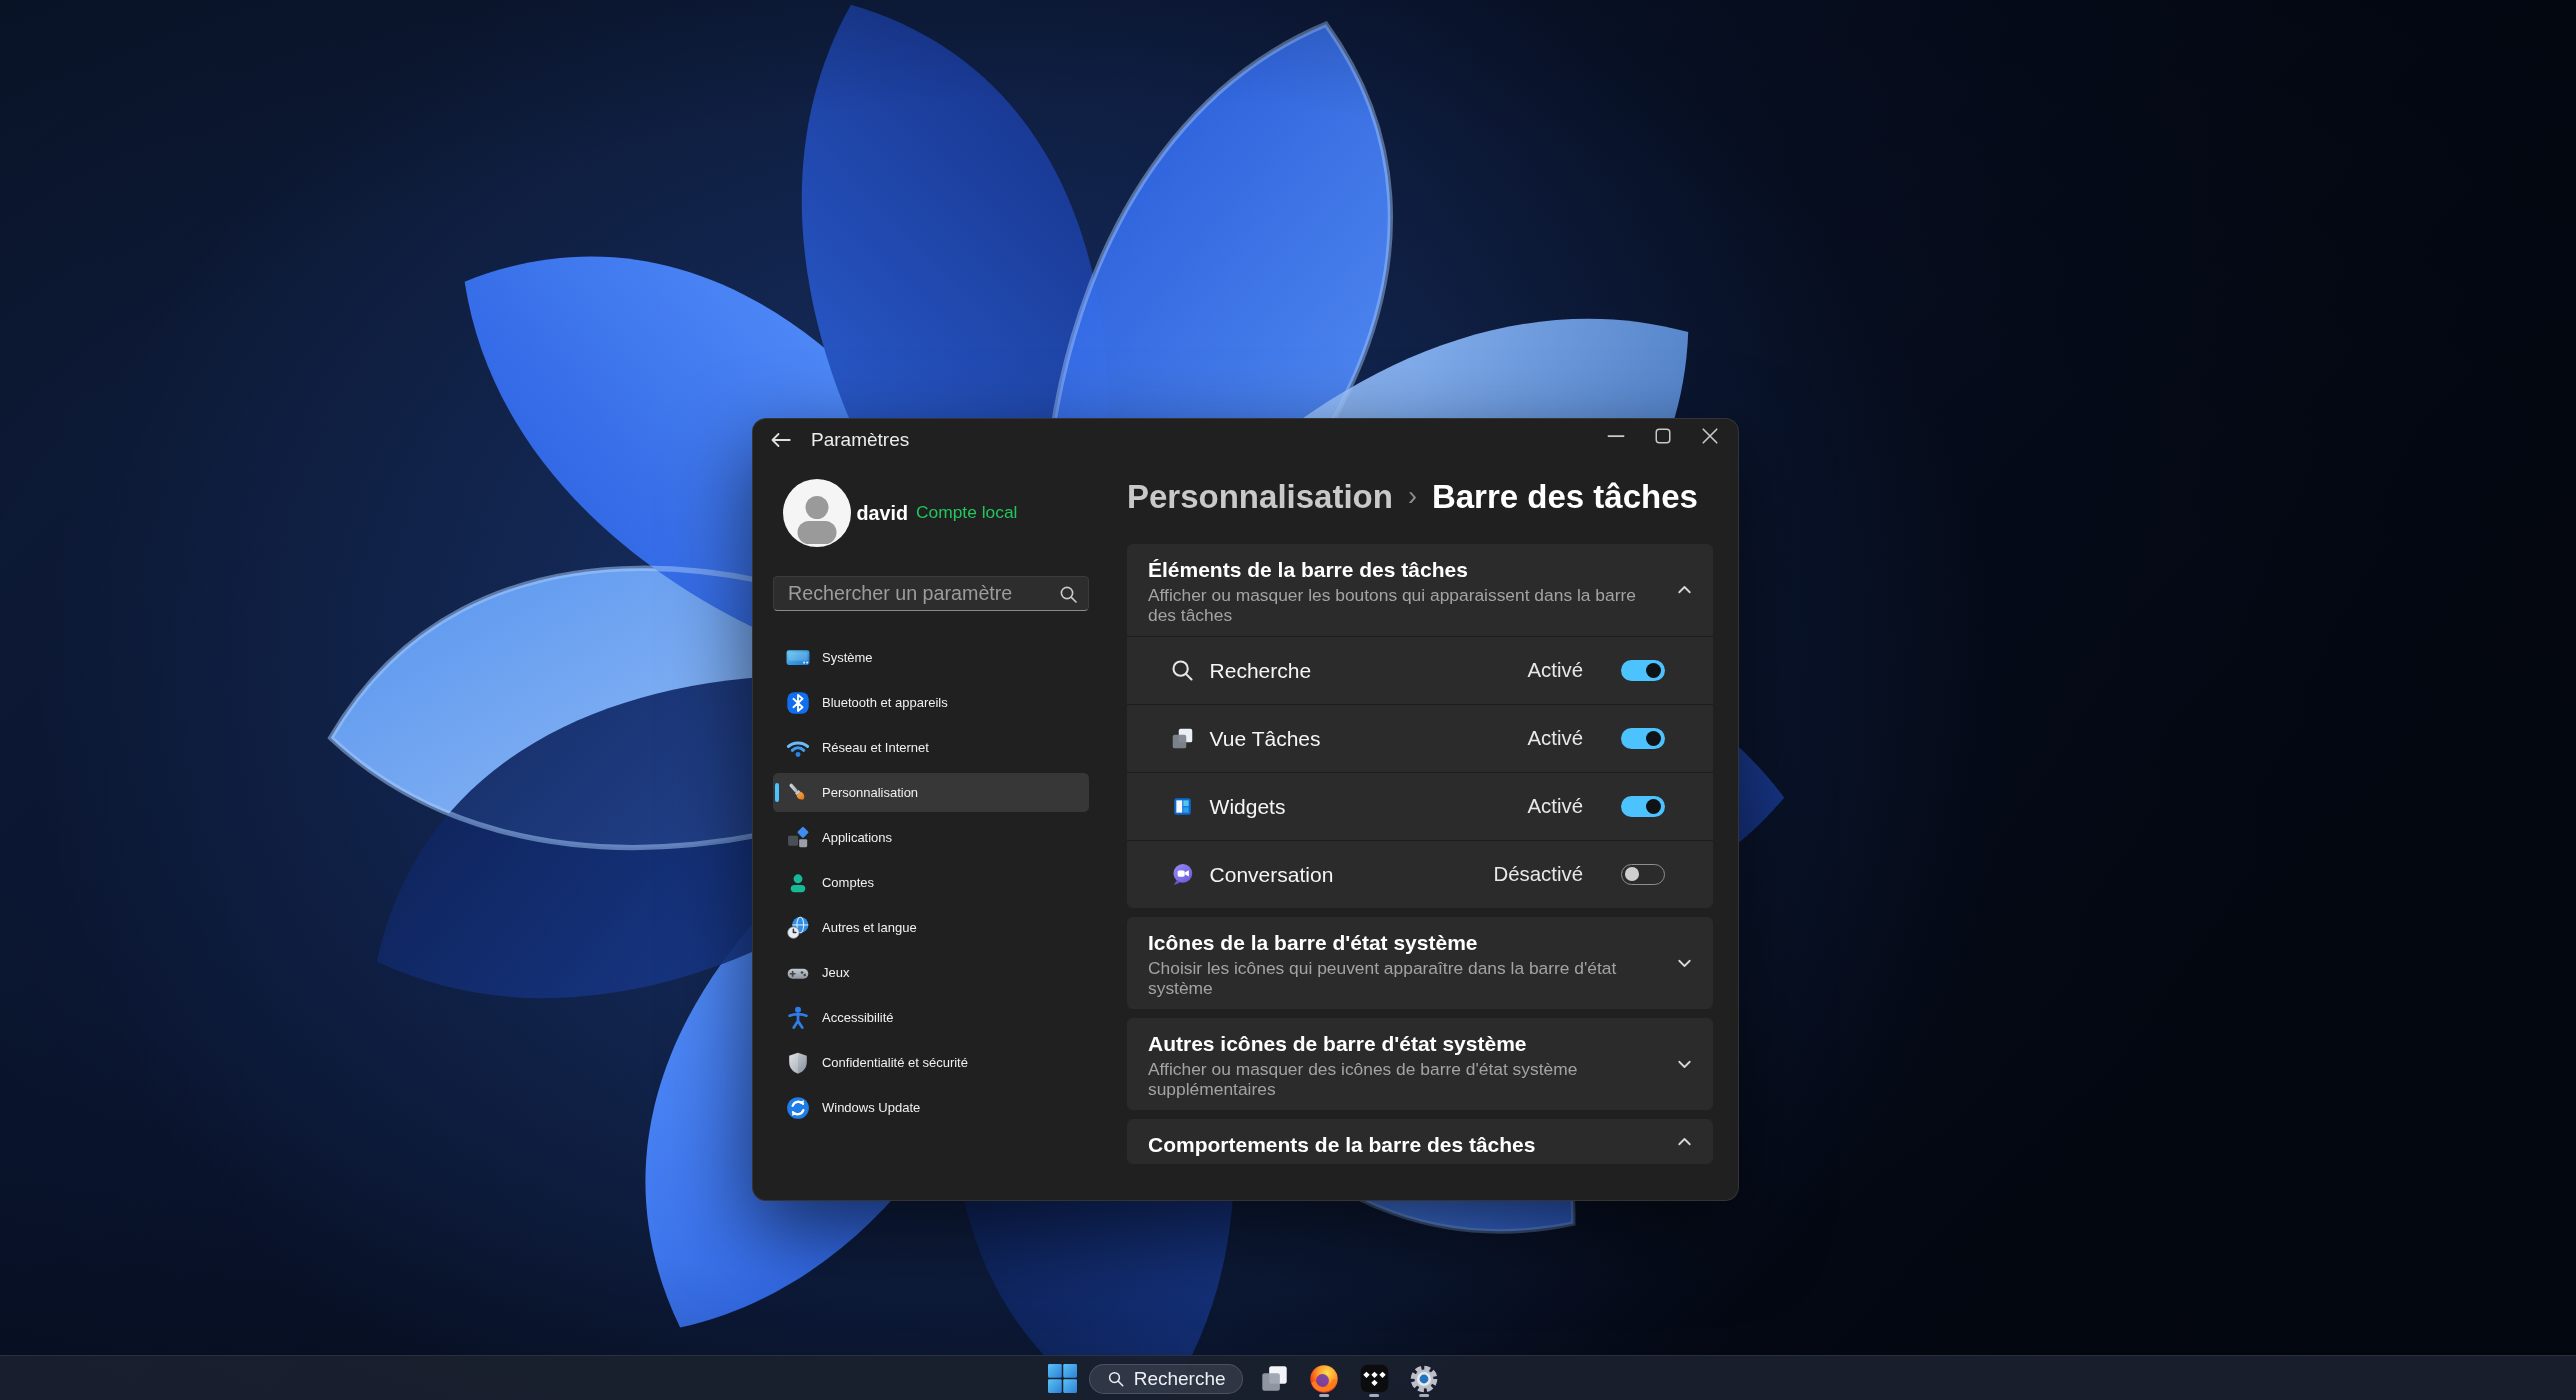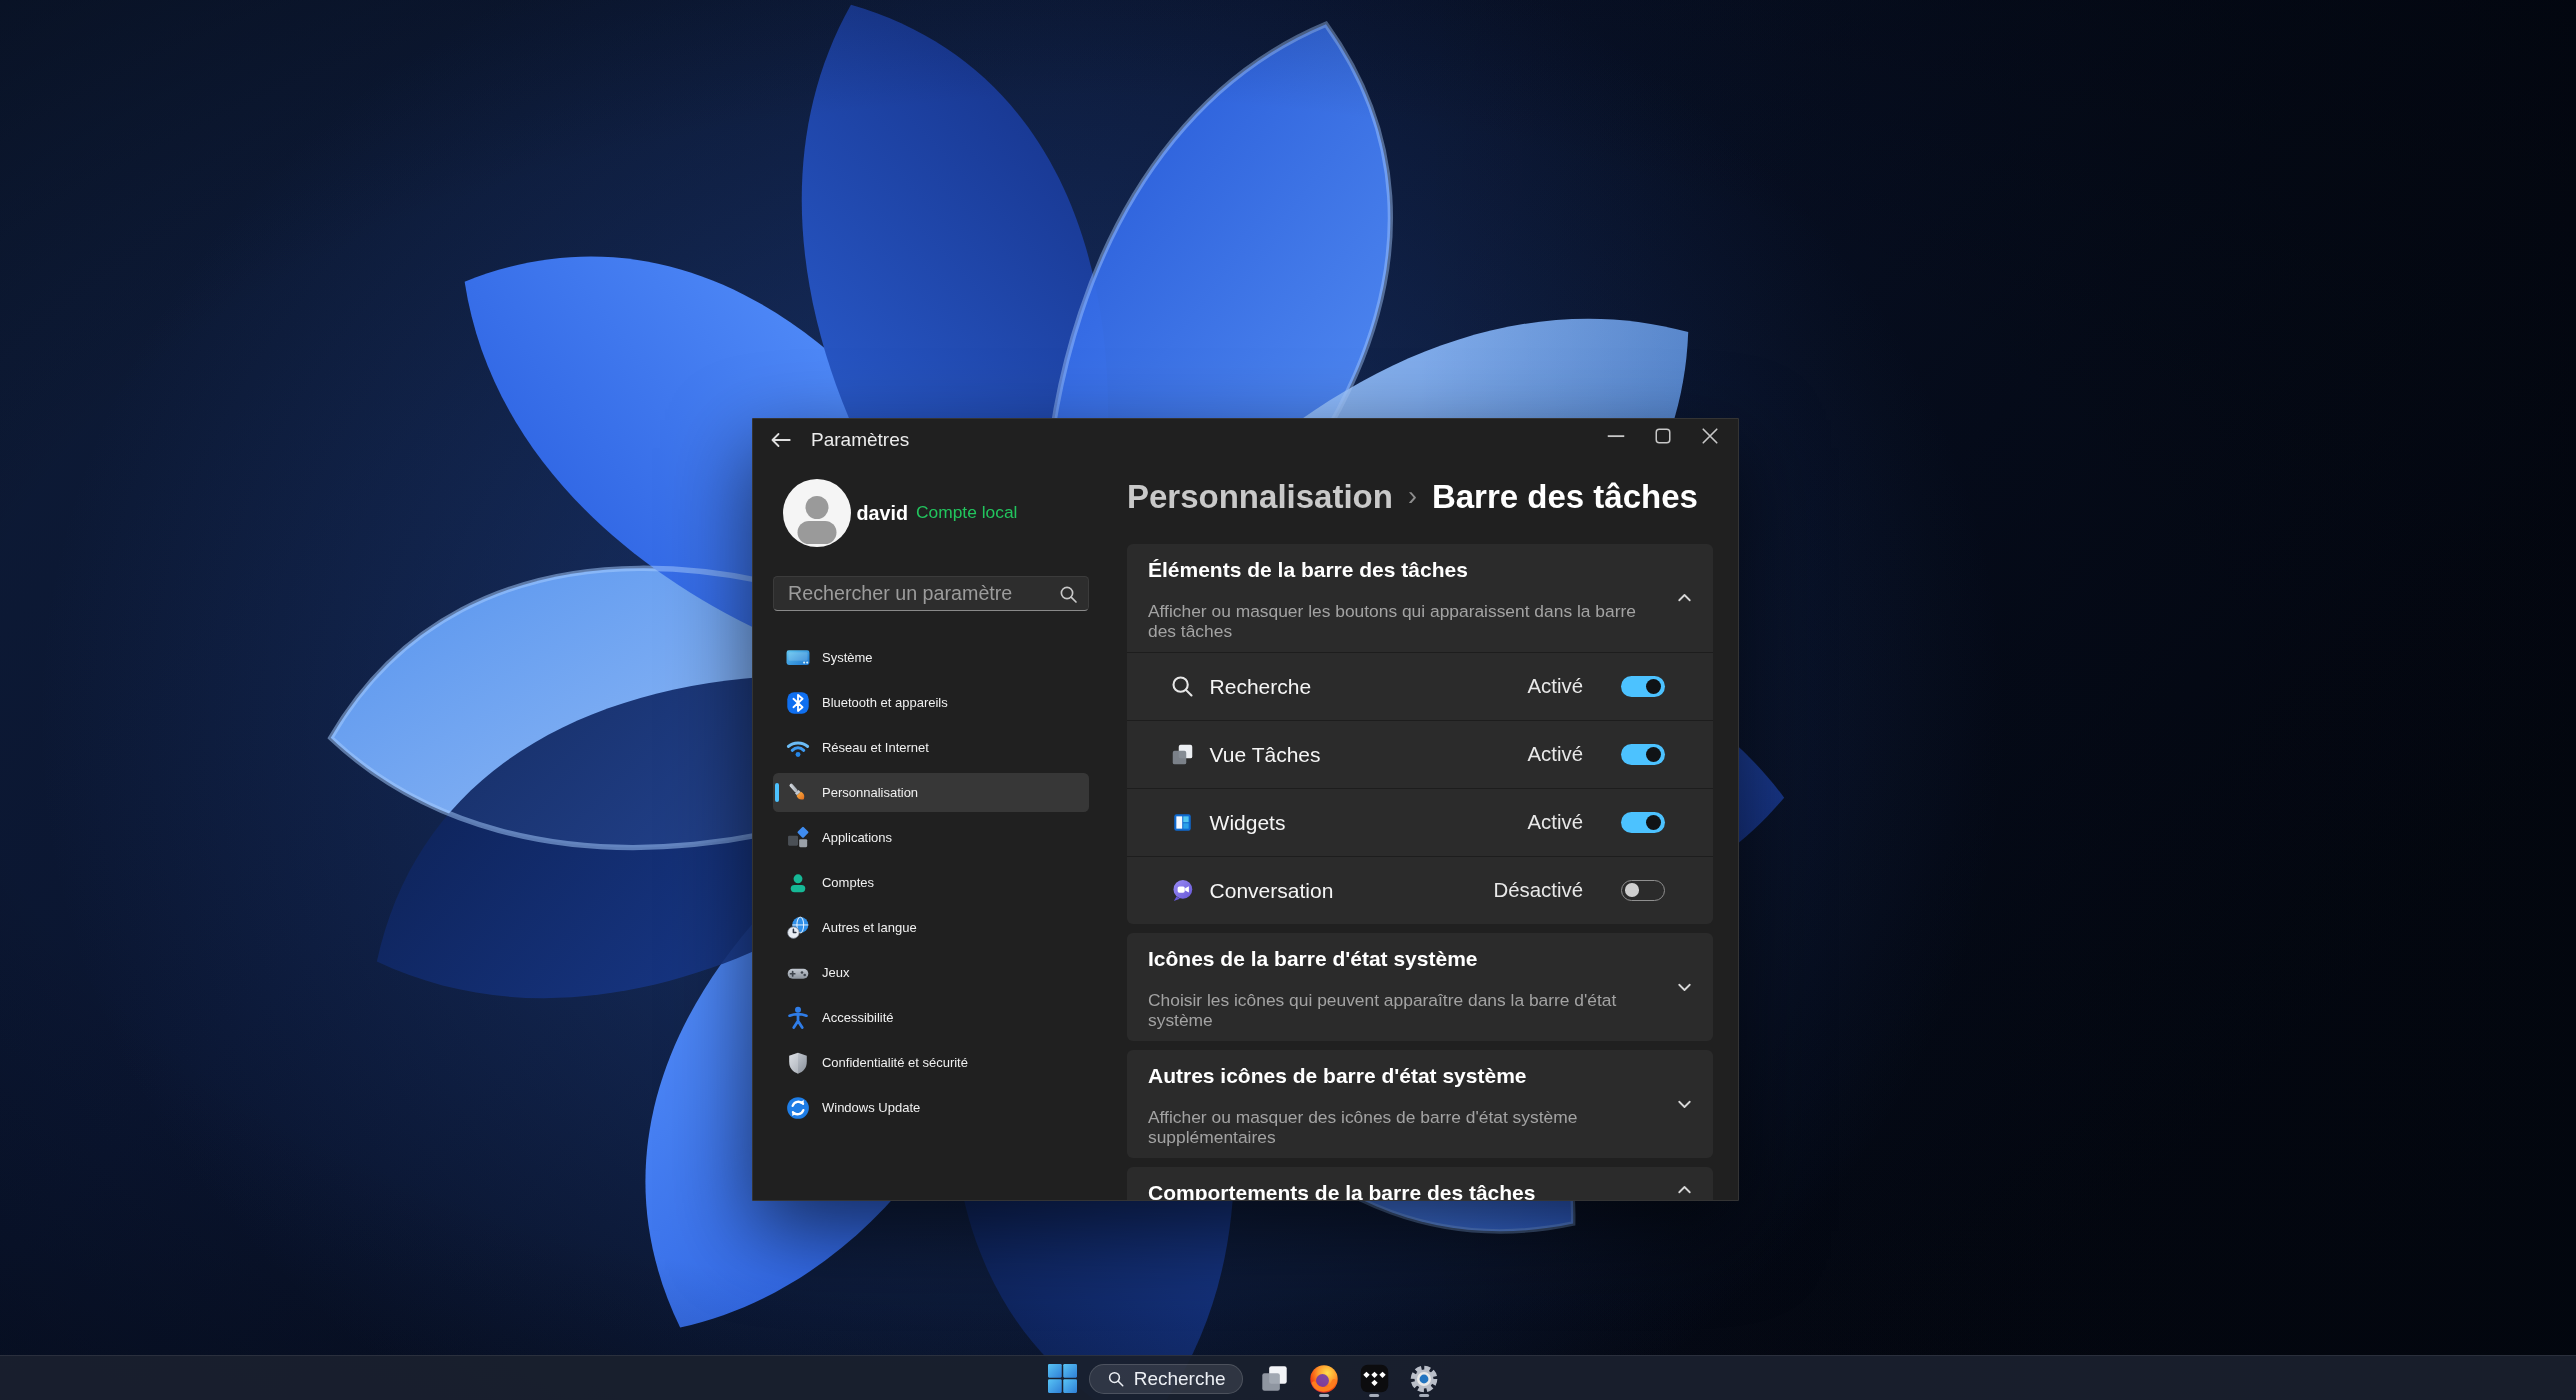--- a/index.html
+++ b/index.html
@@ -3,21 +3,21 @@
 <meta charset="utf-8">
 <style>
   * { margin:0; padding:0; box-sizing:border-box; }
   html,body { width:2576px; height:1400px; overflow:hidden; background:#060d1d;
               font-family:"Liberation Sans", sans-serif; }
   .wallpaper { position:absolute; inset:0; }
   .wallpaper svg { display:block; width:2576px; height:1400px; }
 
   
   .window { position:absolute; left:752px; top:418px; width:987px; height:783px;
-            background:#202020; border-radius:1px; border:0.8px solid rgba(255,255,255,.09);
+            background:#202020; border-radius:14px; border:0.8px solid rgba(255,255,255,.09);
             box-shadow:0 30px 83px rgba(0,0,0,.6); overflow:hidden; color:#fff; }
 
   .titlebar { position:absolute; left:0; top:0; right:0; height:42px; }
   .back-btn { position:absolute; left:9px; top:6px; width:35px; height:30px; border-radius:4.5px;
               display:flex; align-items:center; justify-content:center; }
   .win-title { position:absolute; left:58px; top:0; height:42px; display:flex; align-items:center;
                font-size:19px; color:#ececec; }
   .controls { position:absolute; right:4.5px; top:0; display:flex; }
   .ctl { width:47px; height:33px; display:flex; align-items:center; justify-content:center; }
 
@@ -53,21 +53,21 @@
   .breadcrumb { position:absolute; left:0; top:16.7px; display:flex; align-items:center; white-space:nowrap; }
   .bc-parent { font-size:33px; font-weight:600; color:#c9c9c9; }
   .bc-sep { font-size:27px; color:#8f8f8f; margin:0 15px; }
   .bc-current { font-size:33px; font-weight:600; color:#ffffff; }
 
   .cards { position:absolute; left:0; top:83px; width:586px; }
   .card { background:#2b2b2b; border-radius:6px; width:586px; overflow:hidden; }
   .card + .card { margin-top:9px; }
   .card-header { position:relative; padding:13.6px 53px 10.6px 21px; }
   .card-title { font-size:21px; font-weight:600; color:#fff; line-height:24px; }
-  .card-sub { font-size:17.4px; color:#a3a3a3; line-height:20.4px; margin-top:19px; }
+  .card-sub { font-size:17.4px; color:#a3a3a3; line-height:20.4px; margin-top:3px; }
   .chev { position:absolute; right:18px; top:50%; transform:translateY(-50%); }
 
   .trow { height:68px; border-top:0.8px solid #1d1d1d; display:flex; align-items:center;
           padding-left:42px; padding-right:48px; }
   .trow .ricon { width:27px; height:27px; margin-right:13.6px; flex:none; }
   .trow .rlabel { font-size:21px; color:#f5f5f5; }
   .trow .status { margin-left:auto; font-size:20.4px; color:#e8e8e8; margin-right:38px; }
 
   .toggle { width:44px; height:21px; border-radius:10.6px; position:relative; flex:none; }
   .toggle.on { background:#4cc2ff; }

